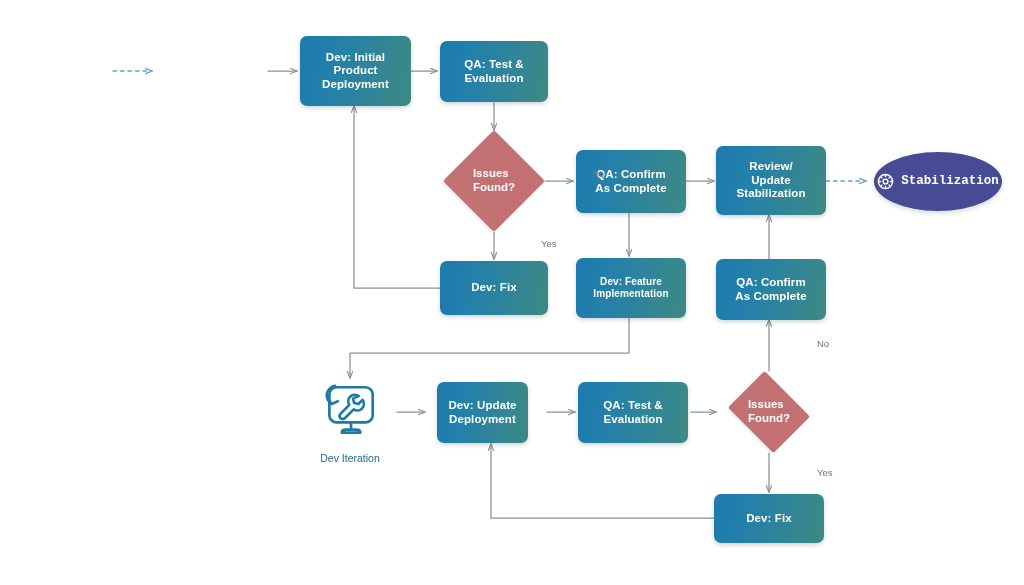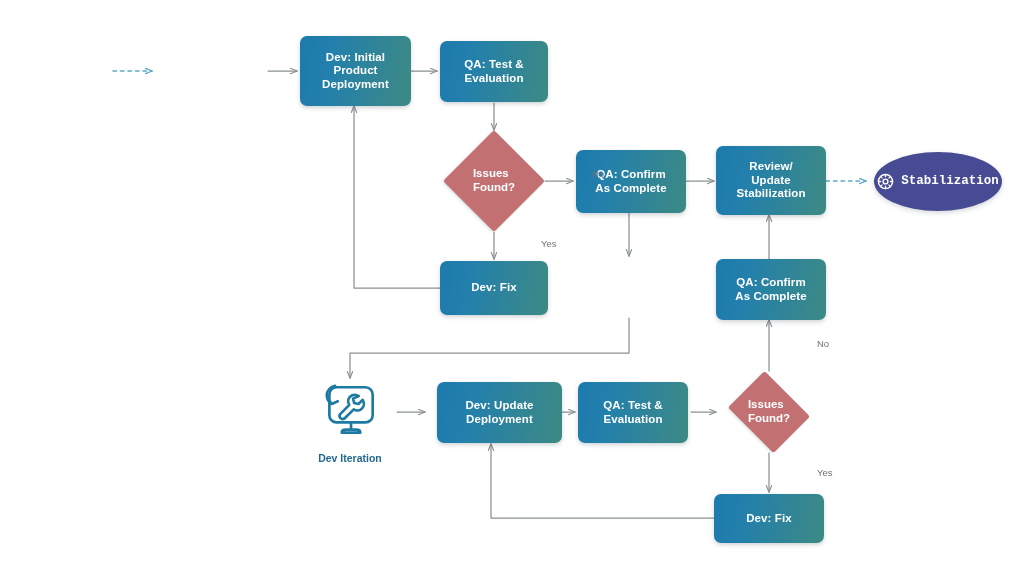--- a/index.html
+++ b/index.html
@@ -106,21 +106,21 @@
   .icon-block {
     position: absolute;
     display: flex;
     flex-direction: column;
     align-items: center;
   }
   .icon-block .cap {
     margin-top: 4px;
     color: #23698f;
     font-size: 10.5px;
-    font-weight: bold;
+    font-weight: normal;
     white-space: nowrap;
   }
 </style>
 </head>
 <body>
 
 <div id="canvas">
 
   <svg id="wires" viewBox="0 0 1024 585" xmlns="http://www.w3.org/2000/svg">
     <defs>
@@ -213,41 +213,45 @@
         <path d="M4.9 4.9 L7.3 7.3 M16.7 16.7 L19.1 19.1 M19.1 4.9 L16.7 7.3 M7.3 16.7 L4.9 19.1" stroke="#ffffff" stroke-width="1.6" stroke-linecap="round"></path>
       </svg>
     </span>
     <span>Stabilization</span>
   </div>
 
   <div class="node proc" style="left:440px; top:261px; width:108px; height:54px;">
     <span style="white-space:pre-line;">Dev: Fix</span>
   </div>
 
+  <div class="node proc small" style="left:576px; top:258px; width:110px; height:60px;">
+    <span style="white-space:pre-line;">Dev: Feature
+Implementation</span>
+  </div>
 
   <div class="node proc" style="left:716px; top:259px; width:110px; height:61px;">
     <span style="white-space:pre-line;">QA: Confirm
 As Complete</span>
   </div>
 
   <div class="icon-block" style="left:300px; top:378px; width:100px;">
     <span>
       <svg width="66" height="66" viewBox="0 0 64 64" fill="none" stroke="#1d7ba3" stroke-width="2.6" stroke-linecap="round" stroke-linejoin="round">
         <rect x="12" y="9" width="42" height="34" rx="7"></rect>
         <path d="M33 50 L33 43"></path>
         <path d="M24 53 Q24 50 28 50 L38 50 Q42 50 42 53 Z"></path>
         <path d="M40.5 17.5 a6.4 6.4 0 0 0 -9.2 8.6 L22.5 35 a3 3 0 0 0 4.2 4.2 l8.9 -8.8 a6.4 6.4 0 0 0 8.6 -9.2 l-4 4 -4.2 -1 -1 -4.2 z"></path>
         <path d="M17.5 7.5 a9.5 9.5 0 0 0 -8.0 9.3 a9.5 9.5 0 0 0 4.5 8.0"></path>
         <path d="M10.2 19.4 L14.2 25.2 L20.2 22.6"></path>
       </svg>
     </span>
     <span class="cap">Dev Iteration</span>
   </div>
 
-  <div class="node proc" style="left:437px; top:382px; width:125px; height:61px;">
+  <div class="node proc" style="left:437px; top:382px; width:91px; height:61px;">
     <span style="white-space:pre-line;">Dev: Update
 Deployment</span>
   </div>
 
   <div class="node proc" style="left:578px; top:382px; width:110px; height:61px;">
     <span style="white-space:pre-line;">QA: Test &amp;
 Evaluation</span>
   </div>
 
   <div class="diamond-wrap" style="left:718px; top:371px; width:102px; height:82px;">

